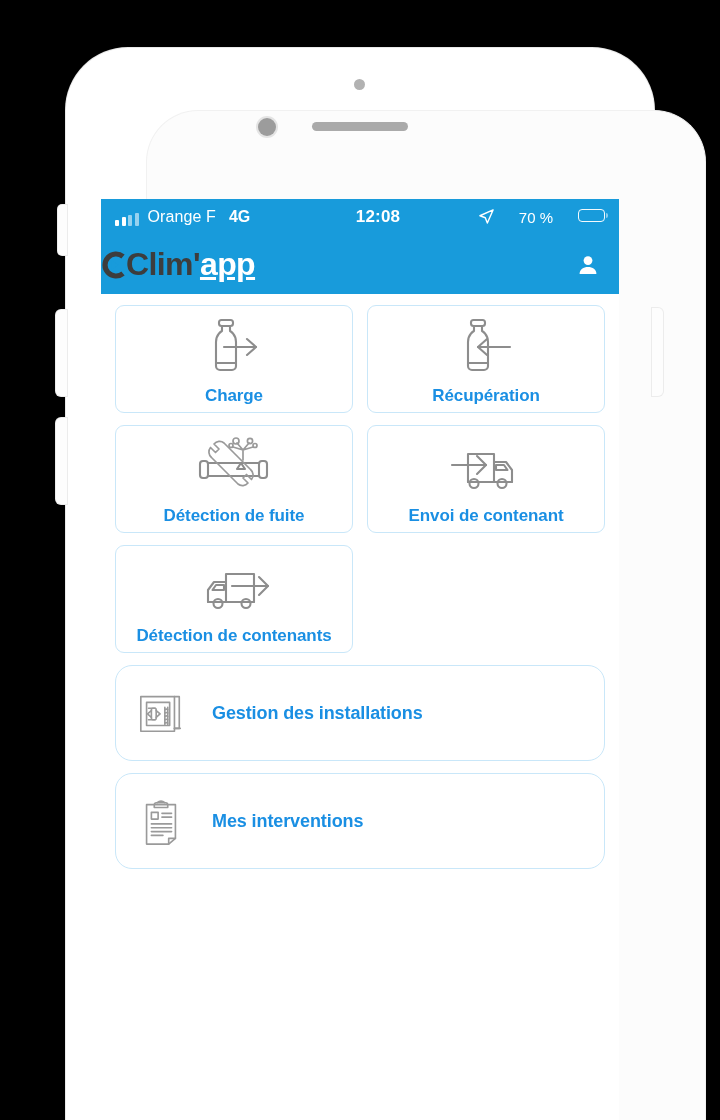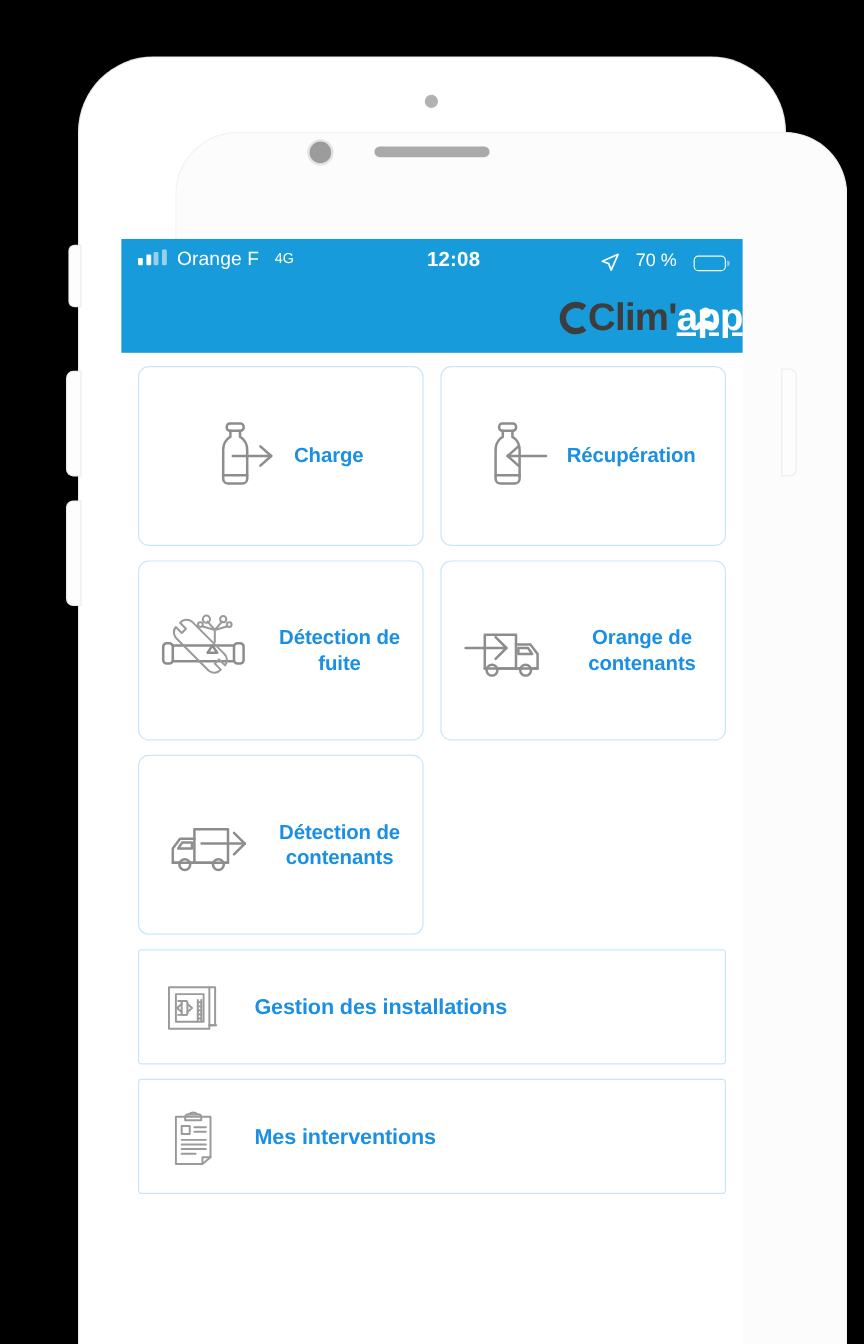--- a/index.html
+++ b/index.html
@@ -90,41 +90,41 @@
   
   .status-bar {
     position: relative;
     height: 36px;
     background: #189BDB;
     display: flex;
     align-items: center;
     padding: 0 14px;
     color: #ffffff;
   }
-  .sb-left { display: flex; align-items: flex-start; gap: 9px; }
+  .sb-left { display: flex; align-items: flex-end; gap: 9px; }
   .sb-center {
     position: absolute;
     left: 0; right: 0;
     text-align: center;
     font-size: 17px;
     font-weight: bold;
     letter-spacing: 0.2px;
     pointer-events: none;
     padding-left: 36px;
   }
   .sb-right {
     margin-left: auto;
     display: flex;
-    align-items: flex-end;
-    gap: 14px;
+    align-items: flex-start;
+    gap: 25px;
     position: relative;
     z-index: 2;
   }
   .carrier-text { font-size: 16px; font-weight: 400; letter-spacing: 0.1px; }
-  .net-text { font-size: 12px; font-weight: 400; margin-left: 4px; }
+  .net-text { font-size: 16px; font-weight: 700; margin-left: 4px; }
 
   .signal-bars { display: flex; align-items: flex-end; gap: 2.5px; height: 13px; }
   .signal-bars i { width: 4px; background: #ffffff; border-radius: 1px; display: block; }
   .signal-bars i:nth-child(1) { height: 6px; }
   .signal-bars i:nth-child(2) { height: 9px; }
   .signal-bars i:nth-child(3) { height: 11px; opacity: .55; }
   .signal-bars i:nth-child(4) { height: 13px; opacity: .55; }
 
   .battery-text { font-size: 15px; font-weight: 400; }
   .battery {
@@ -144,21 +144,21 @@
   }
   .battery .fill { height: 100%; background: #ffffff; border-radius: 1.6px; }
 
   
   .app-header {
     position: relative;
     height: 59px;
     background: #189BDB;
     display: flex;
     align-items: center;
-    justify-content: flex-end;
+    justify-content: flex-start;
   }
   .logo {
     font-size: 32px;
     font-weight: bold;
     letter-spacing: -0.6px;
     display: flex;
     align-items: center;
   }
   .logo .dark { color: #3d3d3d; }
   .logo .light { color: #ffffff; text-decoration: underline; }
@@ -181,23 +181,23 @@
   .grid {
     display: grid;
     grid-template-columns: 1fr 1fr;
     gap: 12px 14px;
   }
 
   .tile {
     background: #ffffff;
     border: 1.6px solid #C9E7F9;
     border-radius: 9px;
-    height: 150px;
-    display: flex;
-    flex-direction: row;
+    height: 108px;
+    display: flex;
+    flex-direction: column;
     align-items: center;
     justify-content: center;
     gap: 2px;
     padding: 6px;
   }
   .tile .tile-icon {
     height: 72px;
     display: flex;
     align-items: center;
     justify-content: center;
@@ -208,21 +208,21 @@
     font-weight: bold;
     text-align: center;
     line-height: 1.26;
     letter-spacing: -0.1px;
   }
 
   .wide-list { margin-top: 12px; display: flex; flex-direction: column; gap: 12px; }
   .wide-tile {
     background: #ffffff;
     border: 1.6px solid #C9E7F9;
-    border-radius: 3px;
+    border-radius: 17px;
     height: 96px;
     display: flex;
     align-items: center;
     padding: 0 20px;
     gap: 26px;
   }
   .wide-tile .tile-icon {
     width: 50px;
     display: flex;
     align-items: center;
@@ -361,21 +361,21 @@
               <path class="ln" d="M30 22 H56 V50 H30 Z"></path>
               <path class="ln" d="M56 30 H68 L74 38 V50 H56"></path>
               <path class="ln" d="M58 33 H66 L69.5 38 H58 Z"></path>
               <circle class="ln" cx="36" cy="51.5" r="4.5"></circle>
               <circle class="ln" cx="64" cy="51.5" r="4.5"></circle>
               <path class="ln" d="M30 50 H31.5 M40.5 50 H59.5 M68.5 50 H74"></path>
               <path class="ln" d="M14 33 H48"></path>
               <path class="ln" d="M39 24 L48 33 L39 42"></path>
             </svg>
           </div>
-          <div class="tile-label">Orange de contenants</div>
+          <div class="tile-label">Envoi de contenant</div>
         </div>
 
         <div class="tile">
           <div class="tile-icon">
             <svg width="96" height="70" viewBox="0 0 96 70">
               <path class="ln" d="M40 22 H68 V50 H40 Z"></path>
               <path class="ln" d="M40 30 H28 L22 38 V50 H40"></path>
               <path class="ln" d="M38 33 H30 L26.5 38 H38 Z"></path>
               <circle class="ln" cx="32" cy="51.5" r="4.5"></circle>
               <circle class="ln" cx="60" cy="51.5" r="4.5"></circle>

